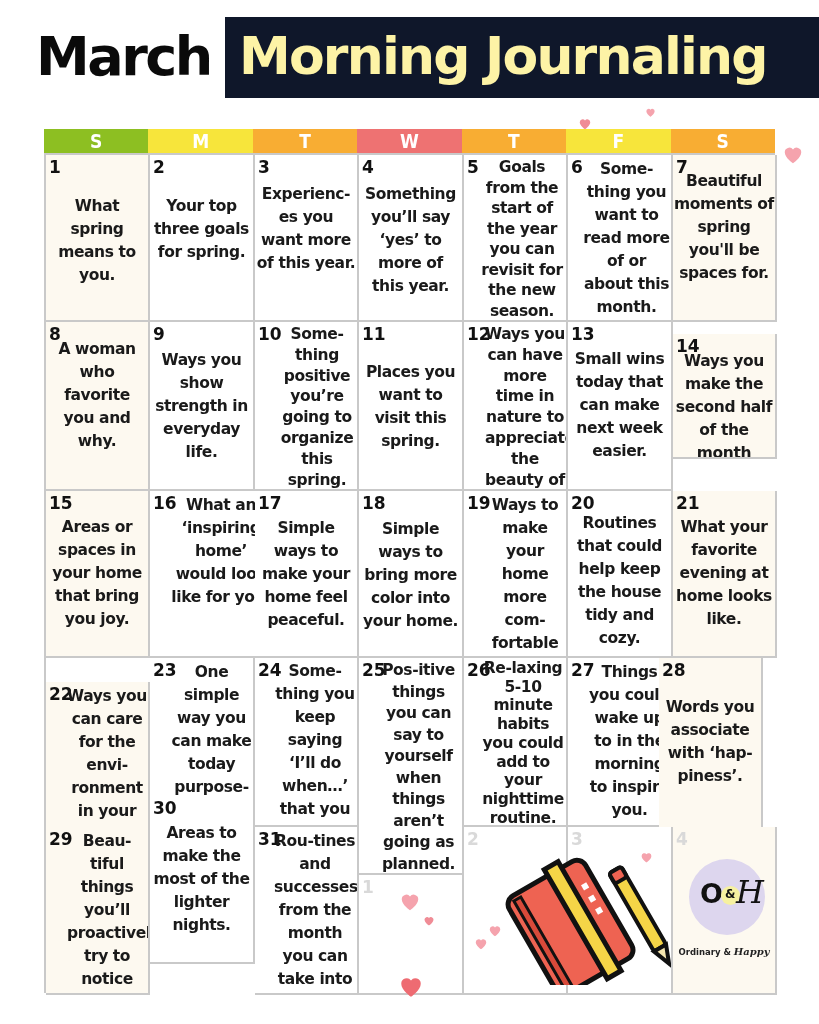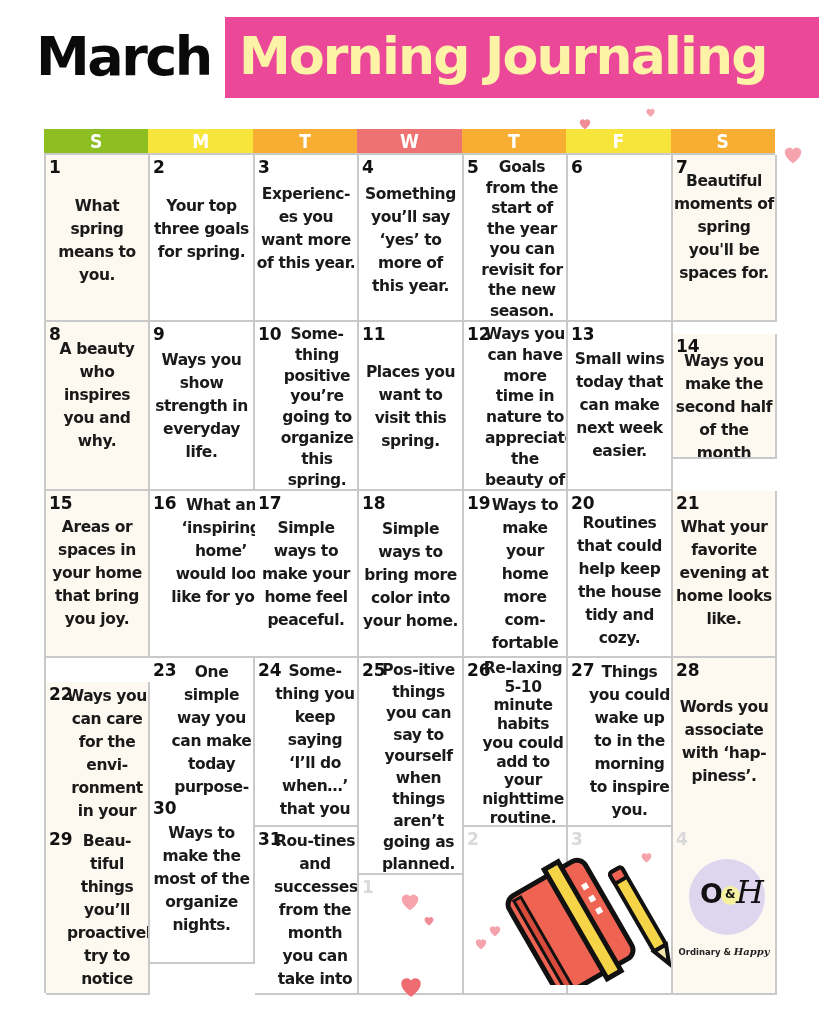--- a/index.html
+++ b/index.html
@@ -6,21 +6,21 @@
   html, body { width: 819px; height: 1024px; background: #ffffff; overflow: hidden; }
   body { position: relative; font-family: "DejaVu Sans", "Liberation Sans", sans-serif; color: #111; }
 
   .title-month {
     position: absolute; left: 36px; top: 22px;
     font-family: "DejaVu Sans", sans-serif; font-weight: 900;
     font-size: 54px; letter-spacing: -2.5px; color: #0a0a0a; line-height: 70px;
   }
   .title-banner {
     position: absolute; left: 225px; top: 17px; width: 594px; height: 81px;
-    background: #ec4899;
+    background: #0f172a;
   }
   .title-banner span {
     position: absolute; left: 14px; top: 4px;
     font-family: "DejaVu Sans", sans-serif; font-weight: 700;
     font-size: 52px; letter-spacing: -1.8px; color: #fdf3a6; line-height: 70px; white-space: nowrap;
   }
 
   .calendar { position: absolute; left: 44px; top: 129px; width: 731px; }
   .dow-row { display: flex; height: 24px; }
   .dow {
@@ -104,29 +104,30 @@
     <div class="cell" style="left:313px;top:0;width:105px;height:167px">
       <span class="num">4</span>
       <div class="prompt" style="top:28px">Something you’ll say ‘yes’ to more of this year.</div>
     </div>
     <div class="cell" style="left:418px;top:0;width:104px;height:167px">
       <span class="num">5</span>
       <div class="prompt" style="top:2px;left:14px;line-height:20.5px">Goals from the start of the year you can revisit for the new season.</div>
     </div>
     <div class="cell" style="left:522px;top:0;width:105px;height:167px">
       <span class="num">6</span>
+      <div class="prompt" style="top:3px;left:14px">Some-thing you want to read more of or about this month.</div>
     </div>
     <div class="cell weekend" style="left:627px;top:0;width:104px;height:167px">
       <span class="num">7</span>
       <div class="prompt" style="top:15px">Beautiful moments of spring you'll be spaces for.</div>
     </div>
 
     <div class="cell weekend" style="left:0;top:167px;width:104px;height:169px">
       <span class="num">8</span>
-      <div class="prompt" style="top:16px">A beauty who inspires you and why.</div>
+      <div class="prompt" style="top:16px">A woman who favorite you and why.</div>
     </div>
     <div class="cell" style="left:104px;top:167px;width:105px;height:169px">
       <span class="num">9</span>
       <div class="prompt" style="top:27px">Ways you show strength in everyday life.</div>
     </div>
     <div class="cell" style="left:209px;top:167px;width:104px;height:169px">
       <span class="num">10</span>
       <div class="prompt" style="top:2px;left:22px;line-height:20.8px">Some-thing positive you’re going to organize this spring.</div>
     </div>
     <div class="cell" style="left:313px;top:167px;width:105px;height:169px">
@@ -192,32 +193,32 @@
       <div class="prompt" style="top:2px;left:16px;line-height:21.5px">Pos-itive things you can say to yourself when things aren’t going as planned.</div>
     </div>
     <div class="cell" style="left:418px;top:503px;width:104px;height:169px">
       <span class="num">26</span>
       <div class="prompt" style="top:1px;left:16px;line-height:18.7px">Re-laxing 5-10 minute habits you could add to your nighttime routine.</div>
     </div>
     <div class="cell" style="left:522px;top:503px;width:105px;height:169px">
       <span class="num">27</span>
       <div class="prompt" style="top:3px;left:20px">Things you could wake up to in the morning to inspire you.</div>
     </div>
-    <div class="cell weekend" style="left:627px;top:503px;width:104px;height:171px">
+    <div class="cell weekend" style="left:613px;top:503px;width:104px;height:171px">
       <span class="num">28</span>
       <div class="prompt" style="top:38px">Words you associate with ‘hap-piness’.</div>
     </div>
 
     <div class="cell weekend" style="left:0;top:672px;width:104px;height:168px">
       <span class="num">29</span>
       <div class="prompt" style="top:3px;left:20px">Beau-tiful things you’ll proactively try to notice more.</div>
     </div>
     <div class="cell" style="left:104px;top:641px;width:105px;height:168px">
       <span class="num">30</span>
-      <div class="prompt" style="top:26px">Ways to make the most of the organize nights.</div>
+      <div class="prompt" style="top:26px">Areas to make the most of the lighter nights.</div>
     </div>
     <div class="cell" style="left:209px;top:672px;width:104px;height:168px">
       <span class="num">31</span>
       <div class="prompt" style="top:3px;left:18px">Rou-tines and successes from the month you can take into April.</div>
     </div>
     <div class="cell" style="left:313px;top:720px;width:105px;height:120px">
       <span class="num faded">1</span>
       <svg class="heart" style="left:40px;top:16px;width:22px;height:22px" viewBox="0 0 24 24">
           <path d="M12 21s-9-6-9-12a5 5 0 0 1 9-3 5 5 0 0 1 9 3c0 6-9 12-9 12z" fill="#f5a3ad"></path>
         </svg>

